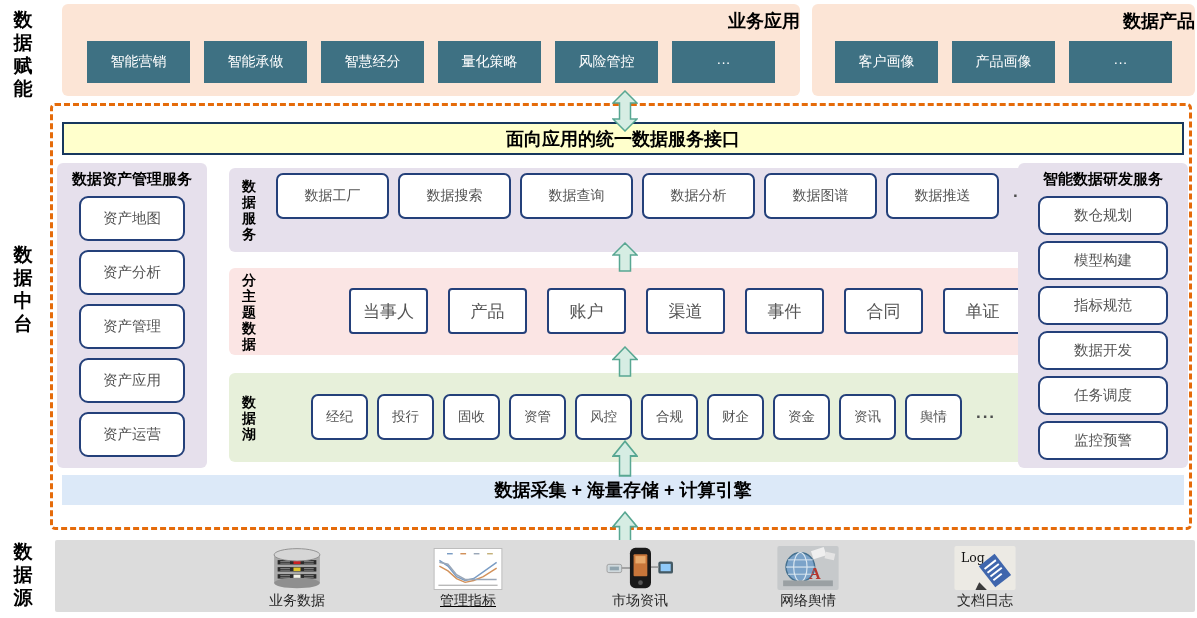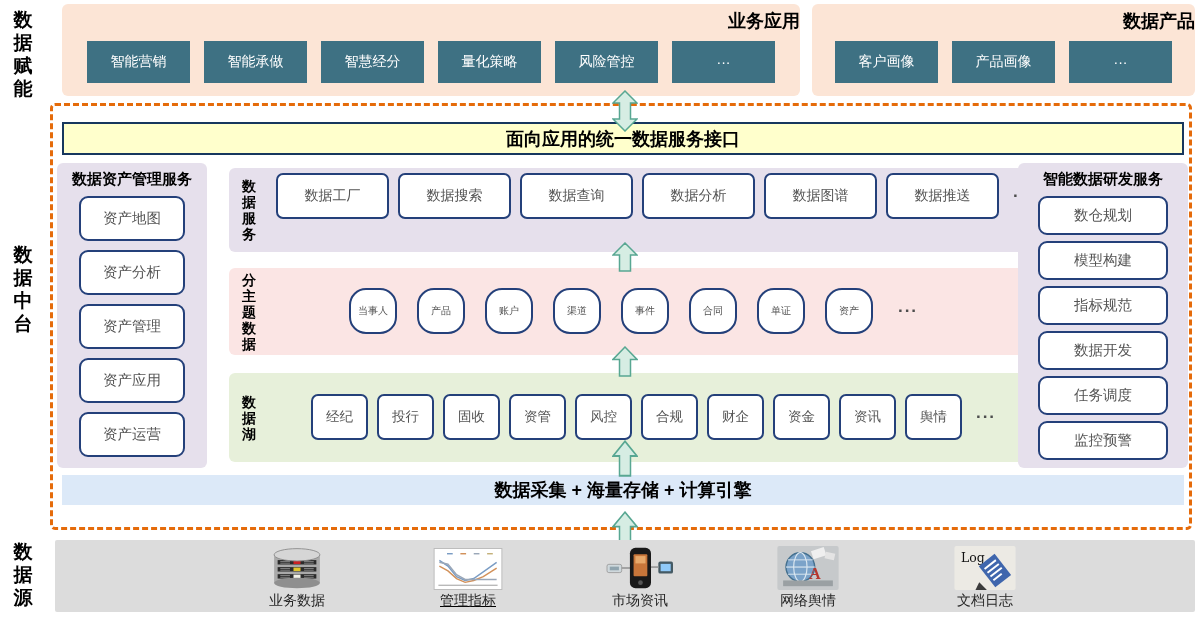--- a/index.html
+++ b/index.html
@@ -52,21 +52,21 @@
   #band-lake { top:373px; height:89px; background:#E7F0DA; }
   .band-label { position:absolute; left:13px; font-weight:bold; font-size:14px; line-height:16px;
                 width:16px; word-break:break-all; color:#000; }
   #band-services .band-label { top:10px; }
   #band-subjects .band-label { top:4px; }
   #band-lake .band-label { top:21px; }
   .band-boxes { position:absolute; display:flex; align-items:center; }
   #band-services .band-boxes { left:47px; top:5px; gap:9px; }
   #band-services .wbox { width:113px; height:46px; border-radius:7px; font-size:14px; }
   #band-subjects .band-boxes { left:120px; top:20px; gap:20px; }
-  #band-subjects .wbox { width:48px; height:46px; border-radius:17px; font-size:10px; }
+  #band-subjects .wbox { width:79px; height:46px; border-radius:4px; font-size:17px; }
   #band-lake .band-boxes { left:82px; top:21px; gap:9px; }
   #band-lake .wbox { width:57px; height:46px; border-radius:7px; font-size:13.5px; }
   .more-dots { font-size:17px; font-weight:bold; color:#4d4d4d; margin-left:5px; letter-spacing:1px; }
 
   
   .blue-bar { position:absolute; left:62px; top:475px; width:1122px; height:30px; background:#DCE9F8;
               display:flex; align-items:center; justify-content:center; font-weight:bold; font-size:18px; }
 
   
   .flow-arrow { position:absolute; left:612px; width:26px; }

